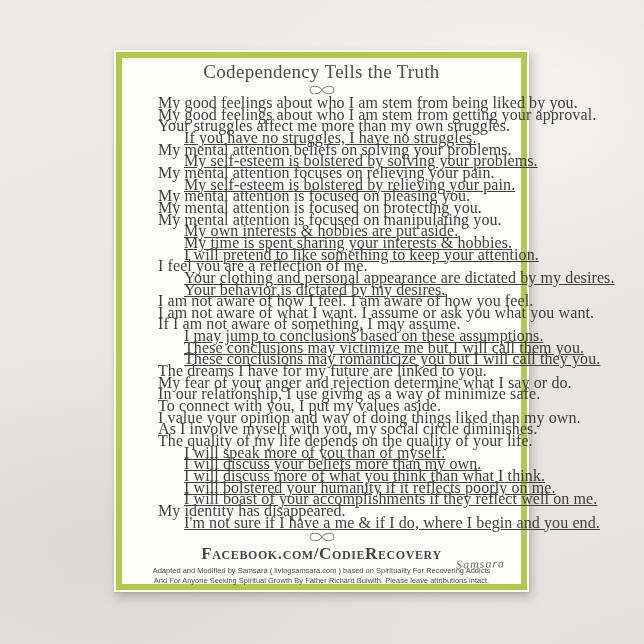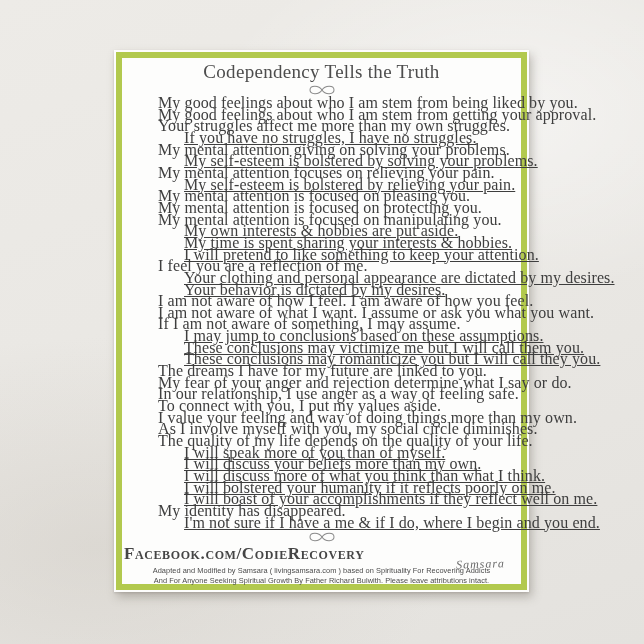--- a/index.html
+++ b/index.html
@@ -54,20 +54,21 @@
     margin-left: 34px;
     margin-top: 1px;
     font-size: 16px;
     line-height: 11.65px;
     color: var(--text);
     letter-spacing: 0.1px;
   }
   .line { white-space: nowrap; }
   .line.indent { padding-left: 26px; text-decoration: underline; }
   .facebook {
+    text-align: center;
     font-variant: small-caps;
     font-size: 17px;
     font-weight: 600;
     letter-spacing: 0.6px;
     color: #454545;
     margin-top: 0px;
   }
   .attribution {
     text-align: center;
     font-family: "Liberation Sans", "DejaVu Sans", sans-serif;
@@ -99,44 +100,44 @@
 
     <svg class="ornament top" width="34" height="12" viewBox="0 0 36 13">
       <path d="M18,6.5 C14.5,1 5,1.2 5,6.5 C5,11.5 14.5,12 18,6.5 C21.5,1 31,1.2 31,6.5 C31,11.5 21.5,12 18,6.5" fill="none" stroke="#8a8a8a" stroke-width="1.1" stroke-linecap="round"></path>
     </svg>
 
     <div class="lines">
         <div class="line">My good feelings about who I am stem from being liked by you.</div>
         <div class="line">My good feelings about who I am stem from getting your approval.</div>
         <div class="line">Your struggles affect me more than my own struggles.</div>
         <div class="line indent">If you have no struggles, I have no struggles.</div>
-        <div class="line">My mental attention giving on solving your problems.</div>
+        <div class="line">My mental attention beliefs on solving your problems.</div>
         <div class="line indent">My self-esteem is bolstered by solving your problems.</div>
         <div class="line">My mental attention focuses on relieving your pain.</div>
         <div class="line indent">My self-esteem is bolstered by relieving your pain.</div>
         <div class="line">My mental attention is focused on pleasing you.</div>
         <div class="line">My mental attention is focused on protecting you.</div>
         <div class="line">My mental attention is focused on manipulating you.</div>
         <div class="line indent">My own interests &amp; hobbies are put aside.</div>
         <div class="line indent">My time is spent sharing your interests &amp; hobbies.</div>
         <div class="line indent">I will pretend to like something to keep your attention.</div>
         <div class="line">I feel you are a reflection of me.</div>
         <div class="line indent">Your clothing and personal appearance are dictated by my desires.</div>
         <div class="line indent">Your behavior is dictated by my desires.</div>
         <div class="line">I am not aware of how I feel. I am aware of how you feel.</div>
         <div class="line">I am not aware of what I want. I assume or ask you what you want.</div>
         <div class="line">If I am not aware of something, I may assume.</div>
         <div class="line indent">I may jump to conclusions based on these assumptions.</div>
         <div class="line indent">These conclusions may victimize me but I will call them you.</div>
         <div class="line indent">These conclusions may romanticize you but I will call they you.</div>
         <div class="line">The dreams I have for my future are linked to you.</div>
         <div class="line">My fear of your anger and rejection determine what I say or do.</div>
-        <div class="line">In our relationship, I use anger as a way of feeling safe.</div>
+        <div class="line">In our relationship, I use giving as a way of minimize safe.</div>
         <div class="line">To connect with you, I put my values aside.</div>
-        <div class="line">I value your feeling and way of doing things more than my own.</div>
+        <div class="line">I value your opinion and way of doing things liked than my own.</div>
         <div class="line">As I involve myself with you, my social circle diminishes.</div>
         <div class="line">The quality of my life depends on the quality of your life.</div>
         <div class="line indent">I will speak more of you than of myself.</div>
         <div class="line indent">I will discuss your beliefs more than my own.</div>
         <div class="line indent">I will discuss more of what you think than what I think.</div>
         <div class="line indent">I will bolstered your humanity if it reflects poorly on me.</div>
         <div class="line indent">I will boast of your accomplishments if they reflect well on me.</div>
         <div class="line">My identity has disappeared.</div>
         <div class="line indent">I'm not sure if I have a me &amp; if I do, where I begin and you end.</div>
       </div>

